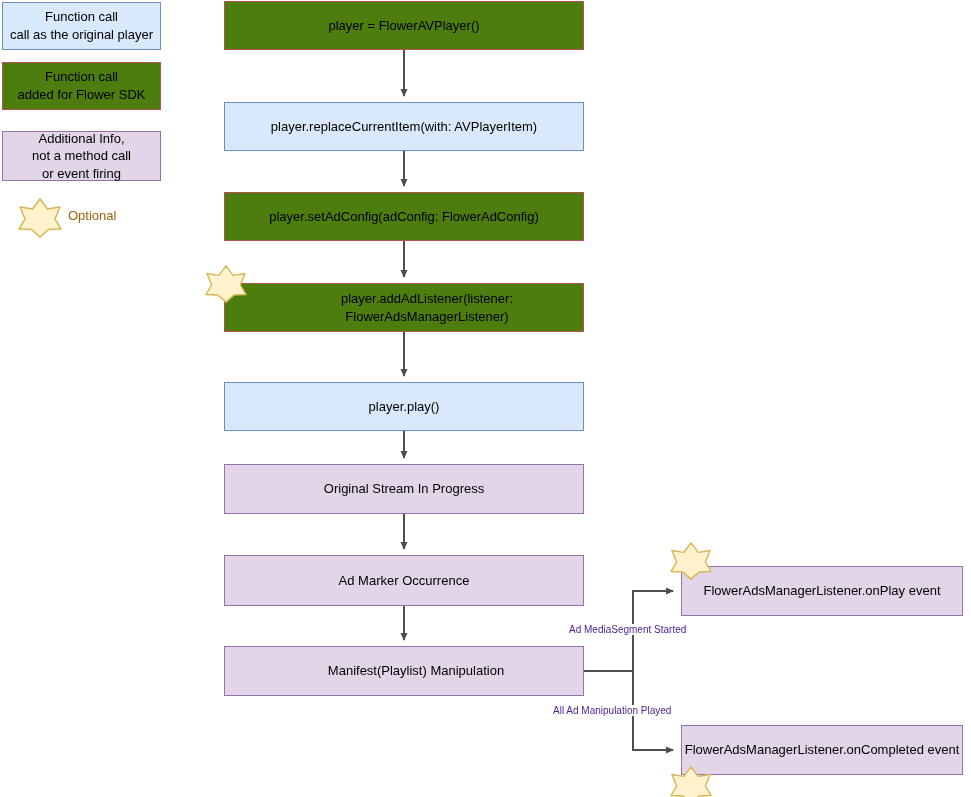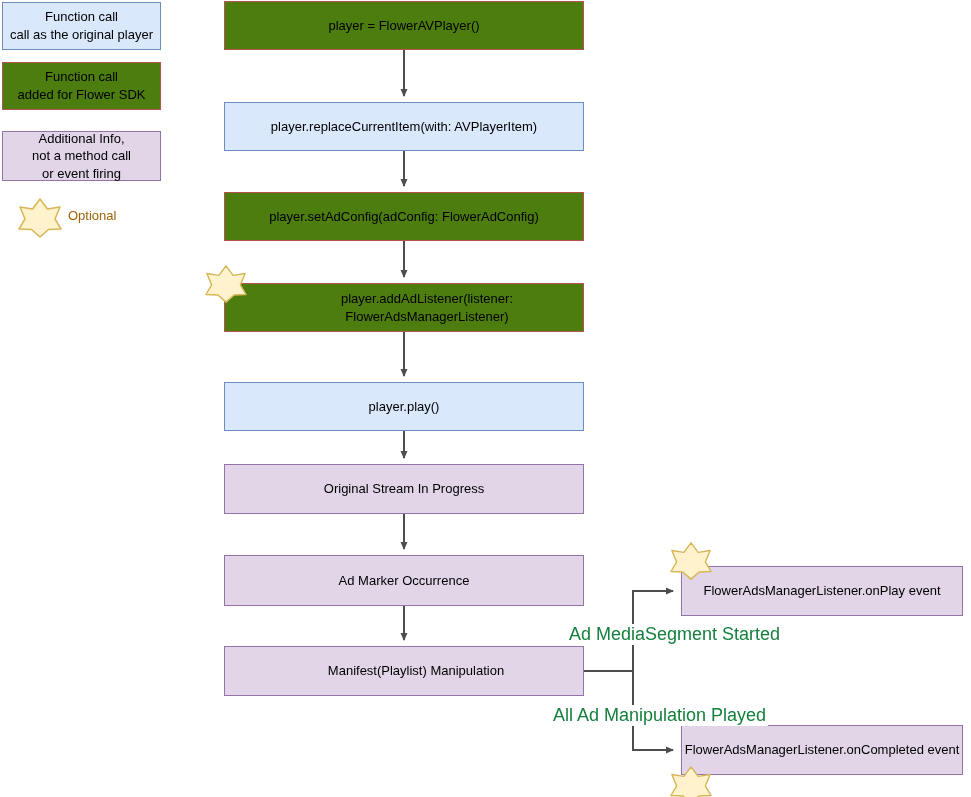--- a/index.html
+++ b/index.html
@@ -40,22 +40,22 @@
 
   .legend-label {
     position: absolute;
     font-size: 13px;
     color: #a16207;
     white-space: nowrap;
     z-index: 3;
   }
   .edge-label {
     position: absolute;
-    font-size: 18px;
-    color: #15803d;
+    font-size: 10px;
+    color: #4c1d95;
     white-space: nowrap;
     background: #ffffff;
     padding: 0 2px;
     z-index: 4;
   }
   .star {
     position: absolute;
     z-index: 5;
   }
   svg.star-svg { display: block; overflow: visible; }

